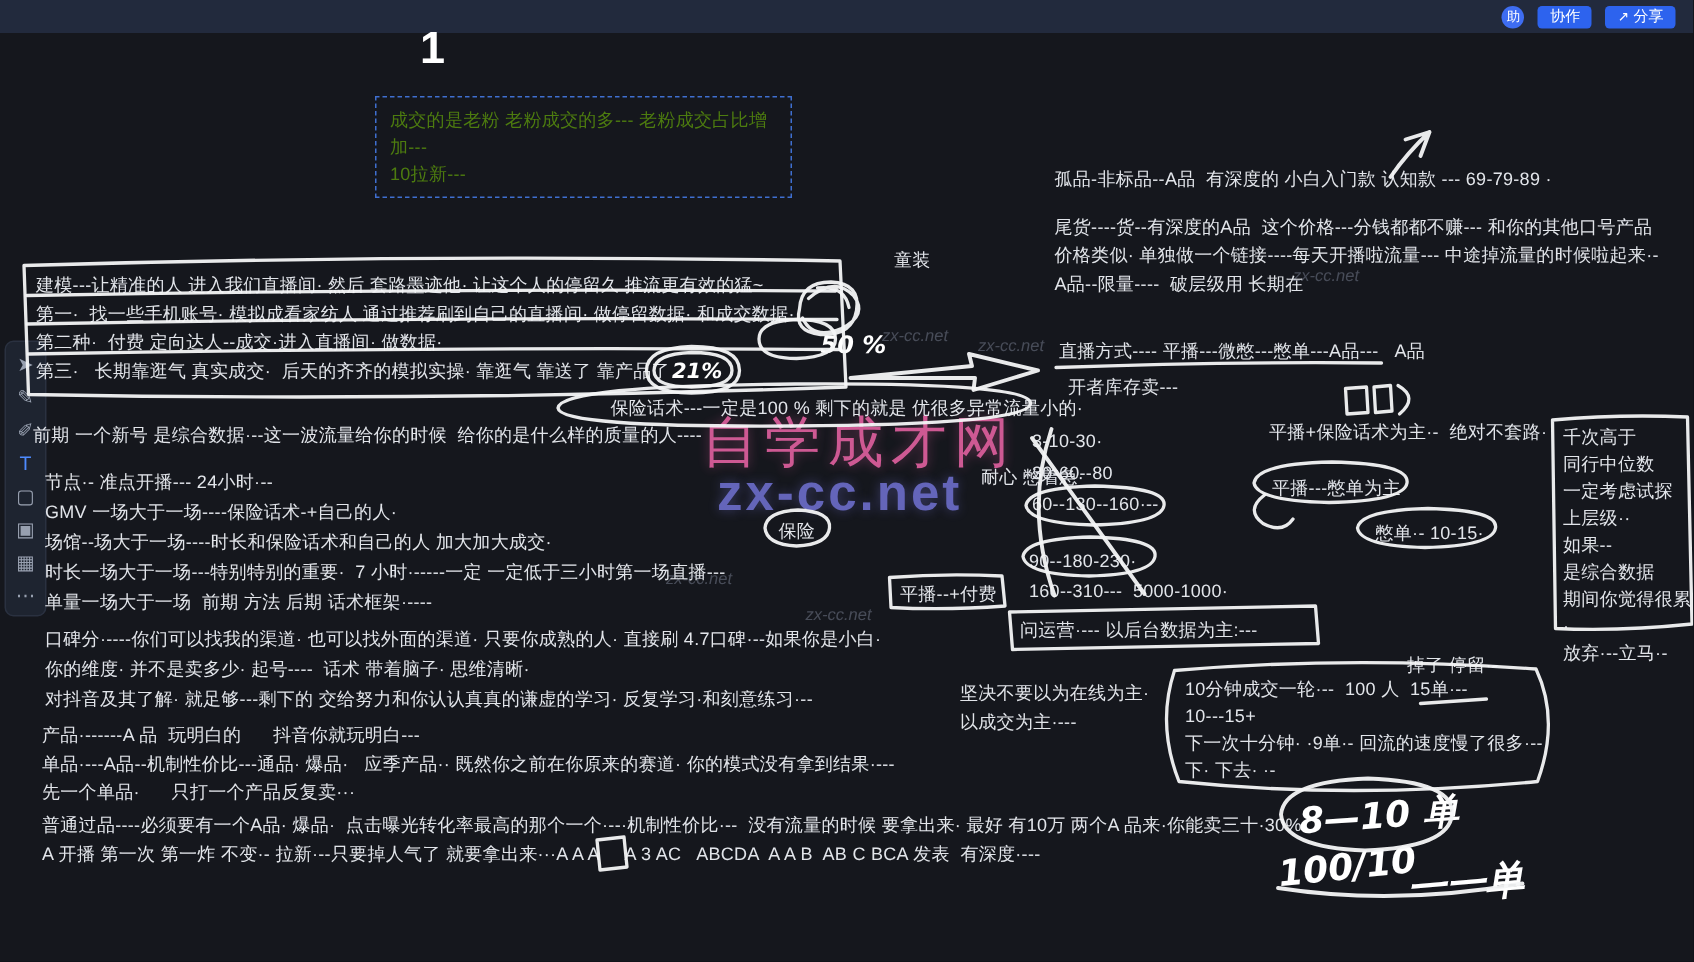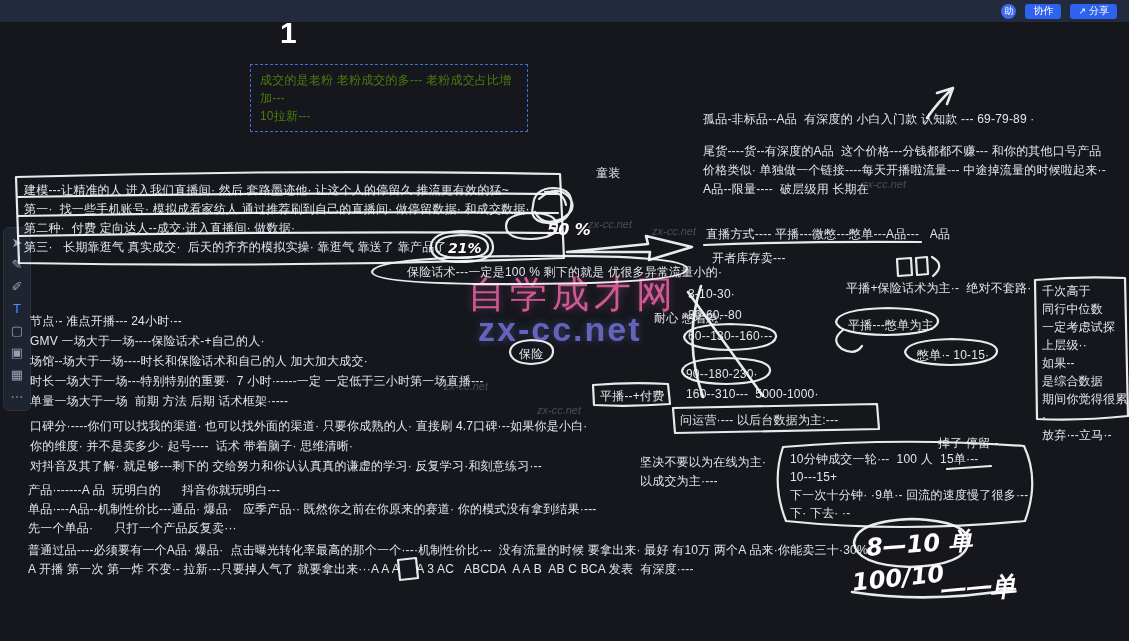--- a/index.html
+++ b/index.html
@@ -80,20 +80,21 @@
     <div class="note" style="left:596px;top:142px;">童装</div>
     <div class="note" style="left:703px;top:88px;">孤品-非标品--A品  有深度的 小白入门款 认知款 --- 69-79-89 ·</div>
     <div class="note" style="left:24px;top:159px;line-height:19px;">建模---让精准的人 进入我们直播间· 然后 套路墨迹他· 让这个人的停留久 推流更有效的猛~
 第一·  找一些手机账号· 模拟成看家纺人 通过推荐刷到自己的直播间· 做停留数据· 和成交数据·
 第二种·  付费 定向达人--成交·进入直播间· 做数据·
 第三·   长期靠逛气 真实成交·  后天的齐齐的模拟实操· 靠逛气 靠送了 靠产品了</div>
     <div class="note" style="left:703px;top:120px;line-height:19px;">尾货----货--有深度的A品  这个价格---分钱都都不赚--- 和你的其他口号产品
 价格类似· 单独做一个链接----每天开播啦流量--- 中途掉流量的时候啦起来·-
 A品--限量----  破层级用 长期在</div>
     <div class="note" style="left:378px;top:241px;margin-left:29px;">保险话术---一定是100 % 剩下的就是 优很多异常流量小的·</div>
+    <div class="note" style="left:22px;top:259px;">前期 一个新号 是综合数据·--这一波流量给你的时候  给你的是什么样的质量的人----</div>
     <div class="note" style="left:30px;top:289px;line-height:20px;">节点·- 准点开播--- 24小时·--
 GMV 一场大于一场----保险话术-+自己的人·
 场馆--场大于一场----时长和保险话术和自己的人 加大加大成交·
 时长一场大于一场---特别特别的重要·  7 小时·-----一定 一定低于三小时第一场直播---
 单量一场大于一场  前期 方法 后期 话术框架·----</div>
     <div class="note" style="left:654px;top:287px;">耐心 憋着急·</div>
     <div class="note" style="left:519px;top:323px;">保险</div>
     <div class="note" style="left:30px;top:394px;line-height:20px;">口碑分·----你们可以找我的渠道· 也可以找外面的渠道· 只要你成熟的人· 直接刷 4.7口碑·--如果你是小白·
 你的维度· 并不是卖多少· 起号----  话术 带着脑子· 思维清晰·
 对抖音及其了解· 就足够---剩下的 交给努力和你认认真真的谦虚的学习· 反复学习·和刻意练习·--</div>

